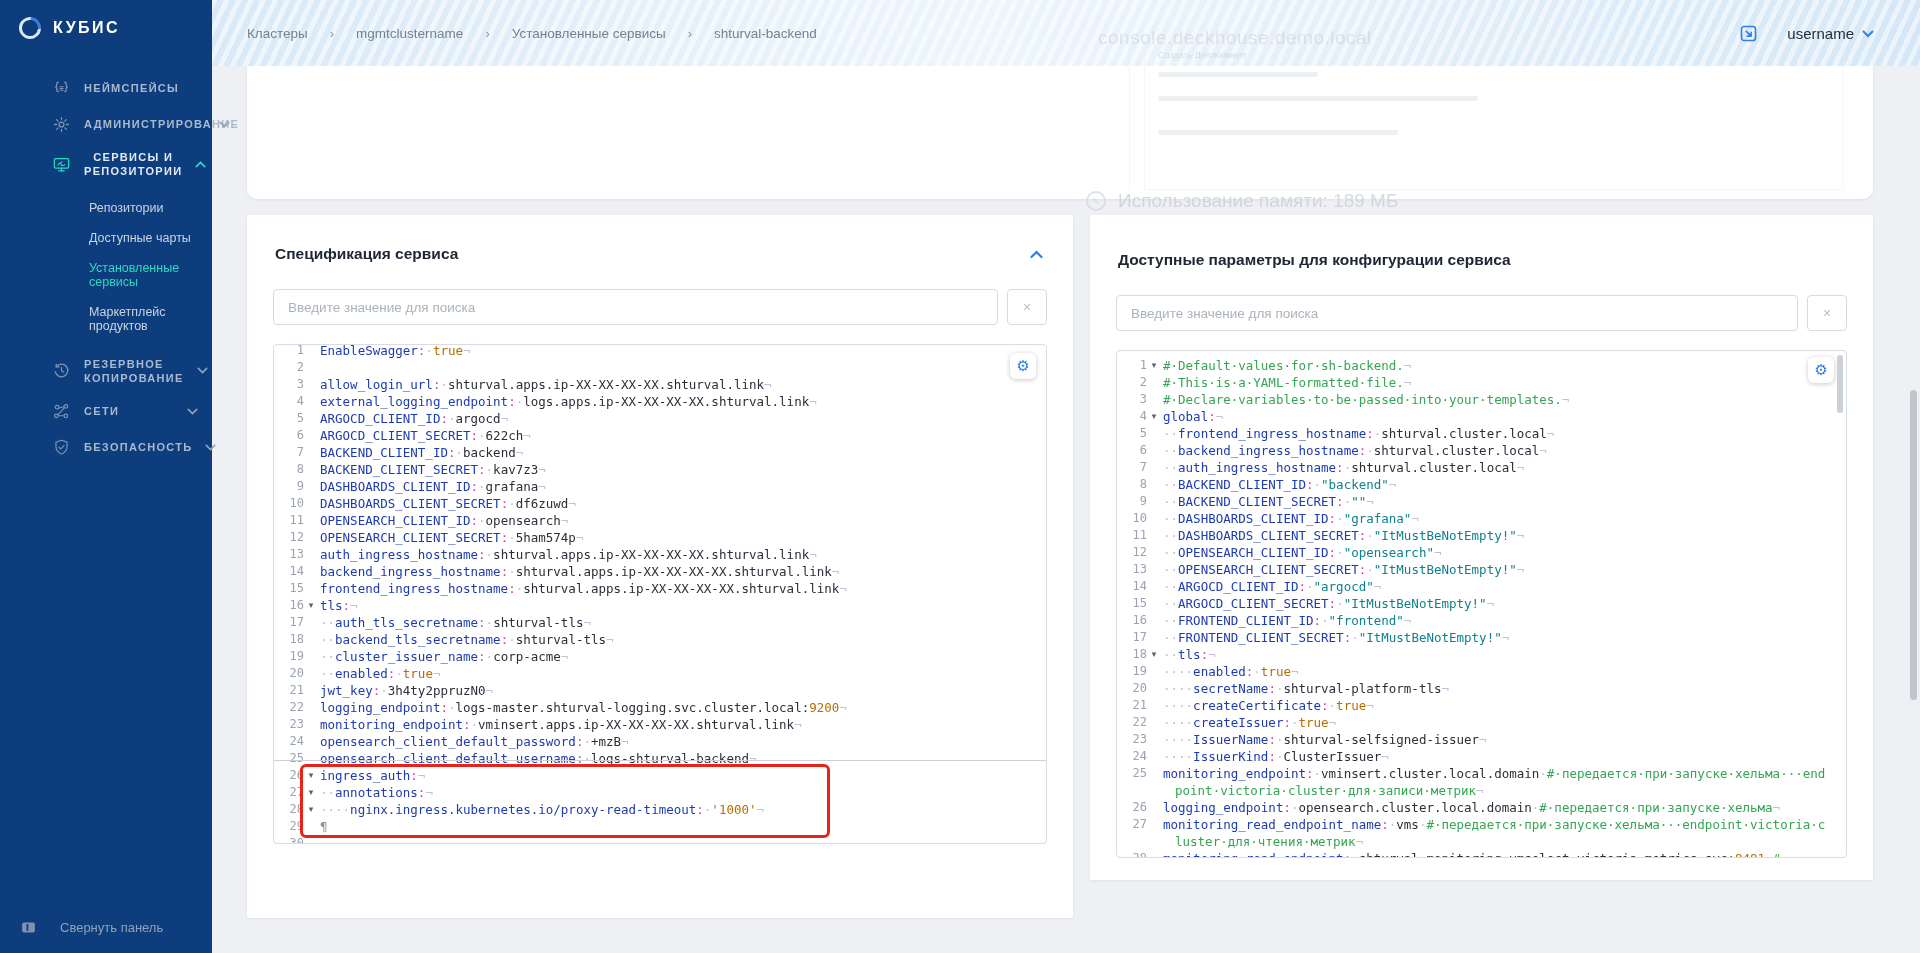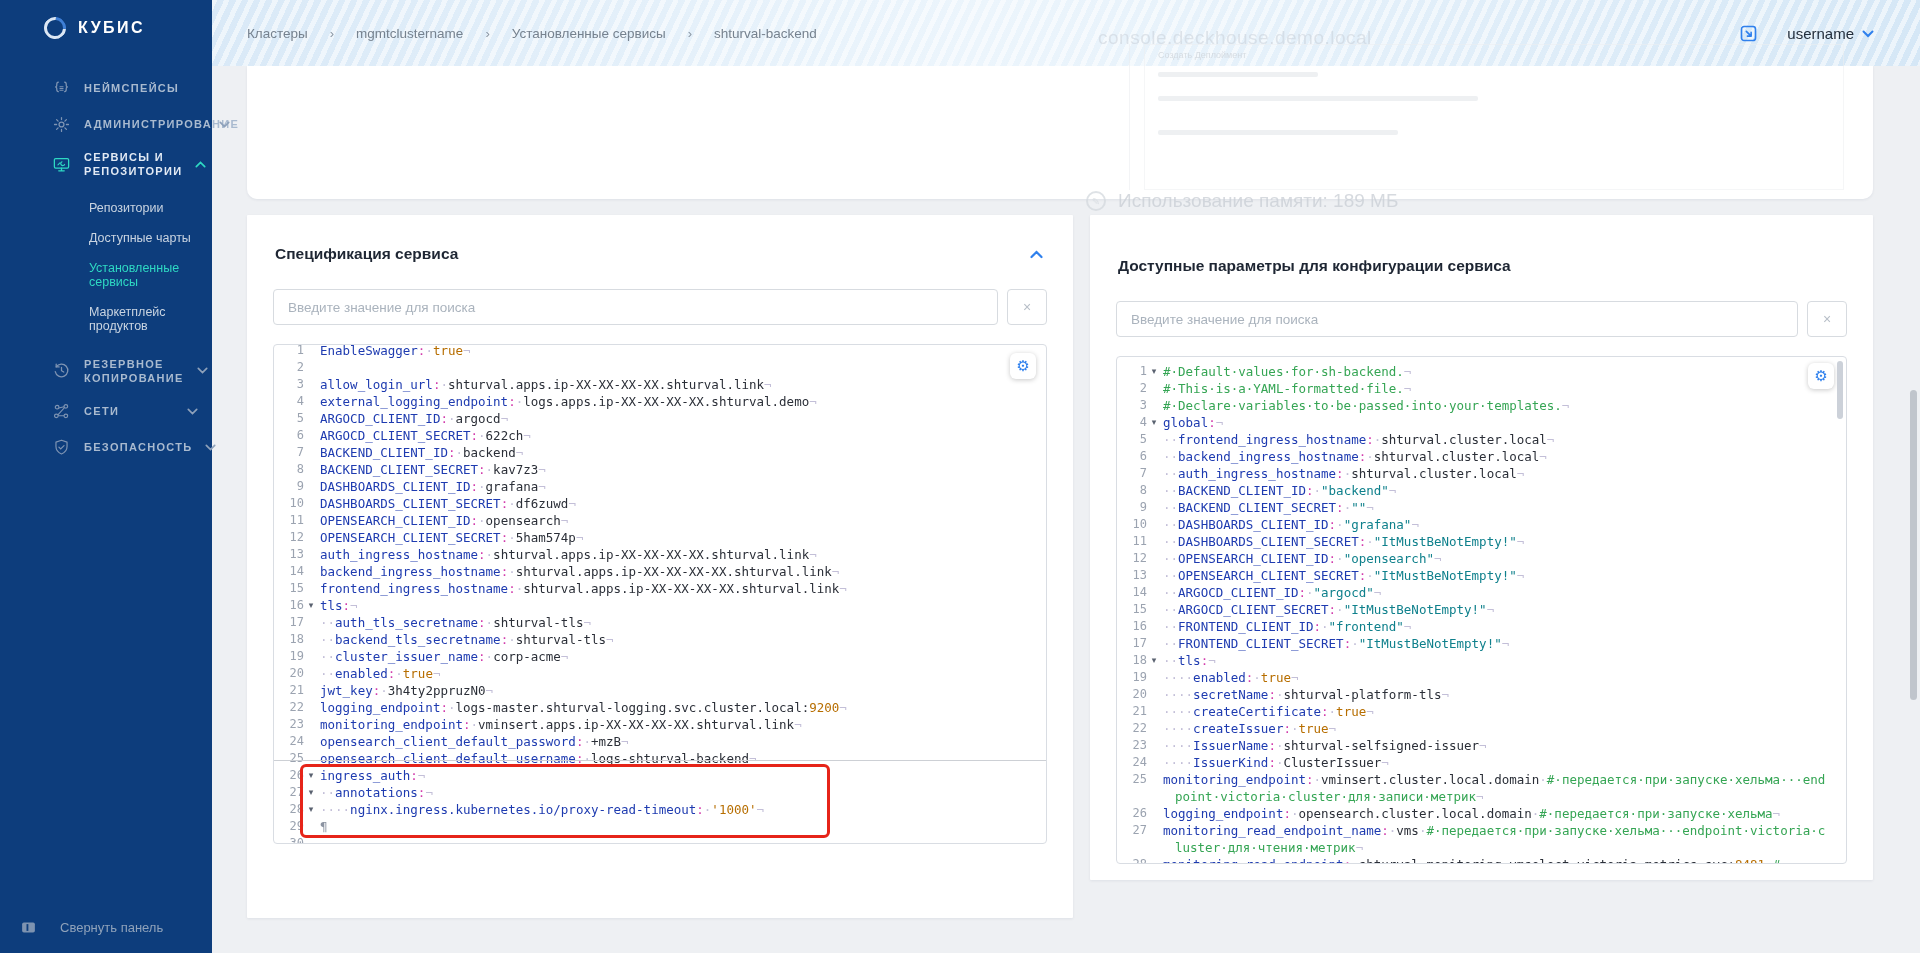--- a/index.html
+++ b/index.html
@@ -1,30 +1,30 @@
 <!DOCTYPE html>
 <html><head>
 <meta charset="utf-8">
 <style>
   * { margin:0; padding:0; box-sizing:border-box; }
   html,body { width:1920px; height:953px; overflow:hidden; }
   body { font-family:"Liberation Sans", sans-serif; background:#eef0f3; position:relative; }
 
   
   .sidebar { position:absolute; left:0; top:0; bottom:0; width:212px; background:#0d3d7c; color:#aebfd4; z-index:5; }
-  .logo-row { height:56px; display:flex; align-items:center; gap:12px; padding-left:44px; }
+  .logo-row { height:56px; display:flex; align-items:center; gap:12px; padding-left:19px; }
   .logo-ring { width:22px; height:22px; border-radius:50%; border:3px solid #dbe7f4; border-right-color:#3f7fd6; transform:rotate(-40deg); }
   .brand { color:#ffffff; font-size:16px; font-weight:bold; letter-spacing:2.5px; }
   .nav { margin-top:14px;margin-left:32px; }
   .nav-item { display:flex; align-items:center; gap:13px; padding:8px 14px 8px 19px; min-height:33px; cursor:pointer; }
   .nav-item .ic { width:20px; height:20px; flex:0 0 20px; display:flex; align-items:center; justify-content:center; color:#7e94b3; }
   .nav-item .lbl { flex:1; font-size:11px; font-weight:bold; letter-spacing:1.3px; color:#a9bacf; line-height:1.3; max-width:122px; }
   .nav-item .chev { color:#8ea1ba; display:flex; }
   .nav-item.active .ic { color:#2ed9c3; }
-  .nav-item.active .lbl { color:#e2eaf4; }
+  .nav-item.active .lbl { color:#e2eaf4;text-align:center; }
   .nav-item.active .chev { color:#2ed9c3; }
   .nav-children { margin:6px 0 8px; }
   .nav-child { padding:8px 14px 8px 57px; font-size:12.5px; color:#c9d4e1; cursor:pointer; }
   .nav-child.active { color:#2ed9c3; }
   .collapse-row { position:absolute; left:20px; bottom:17px; display:flex; align-items:center; gap:23px; color:#8fa2ba; font-size:13px; cursor:pointer; }
   .collapse-row .cic { color:#7d93b0; display:flex; }
 
   
   .topbar { position:absolute; left:212px; right:0; top:0; height:66px;
     background-color:#e3eef9;
@@ -285,21 +285,21 @@
             <span class="cm-num">3</span>
             <span class="cm-fold"></span>
           </span>
           <span class="cm-text"><span class="tk-k">allow_login_url</span><span class="tk-o">:</span><span class="tk-w">·</span><span class="tk-v">shturval.apps.ip-XX-XX-XX-XX.shturval.link</span><span class="tk-w">¬</span></span>
         </div>
         <div class="cm-line">
           <span class="cm-gutter">
             <span class="cm-num">4</span>
             <span class="cm-fold"></span>
           </span>
-          <span class="cm-text"><span class="tk-k">external_logging_endpoint</span><span class="tk-o">:</span><span class="tk-w">·</span><span class="tk-v">logs.apps.ip-XX-XX-XX-XX.shturval.demo</span><span class="tk-w">¬</span></span>
+          <span class="cm-text"><span class="tk-k">external_logging_endpoint</span><span class="tk-o">:</span><span class="tk-w">·</span><span class="tk-v">logs.apps.ip-XX-XX-XX-XX.shturval.link</span><span class="tk-w">¬</span></span>
         </div>
         <div class="cm-line">
           <span class="cm-gutter">
             <span class="cm-num">5</span>
             <span class="cm-fold"></span>
           </span>
           <span class="cm-text"><span class="tk-k">ARGOCD_CLIENT_ID</span><span class="tk-o">:</span><span class="tk-w">·</span><span class="tk-v">argocd</span><span class="tk-w">¬</span></span>
         </div>
         <div class="cm-line">
           <span class="cm-gutter">
@@ -474,21 +474,21 @@
             <span class="cm-num">30</span>
             <span class="cm-fold"></span>
           </span>
           <span class="cm-text"></span>
         </div>
       </div>
     </div>
 </section>
 
 <section class="card panel panel-right">
-  <div class="panel-title-row" style="margin-top:18px;text-align:center;">
+  <div class="panel-title-row" style="margin-top:12px;text-align:center;">
     <h2 class="panel-title">Доступные параметры для конфигурации сервиса</h2>
   </div>
   <div class="search-row">
     <input class="search-input" placeholder="Введите значение для поиска" style="">
     <button class="clear-btn">×</button>
   </div>
   <div class="editor editor-right" id="editor-right">
     <button class="gear-btn gear-right">⚙</button>
     <div class="ed-scroll-thumb"></div>
   <div class="cm-lines">

